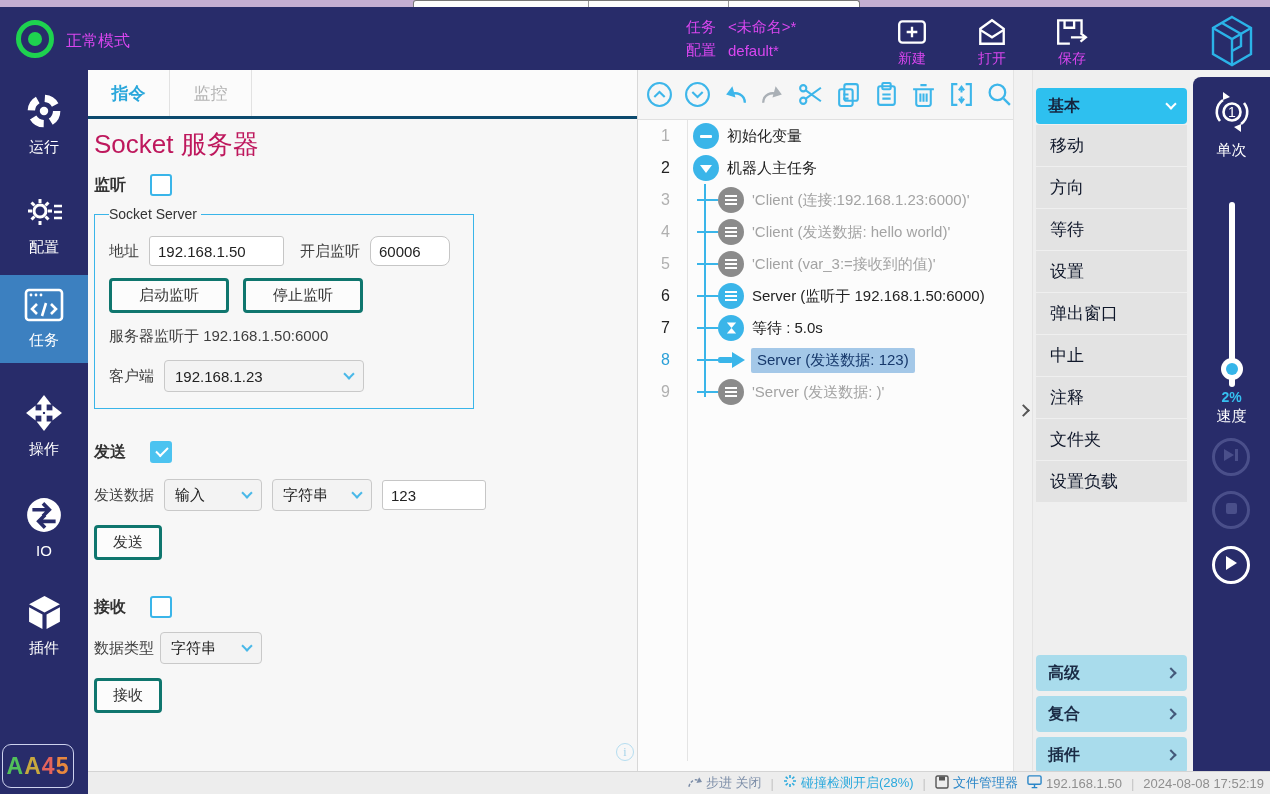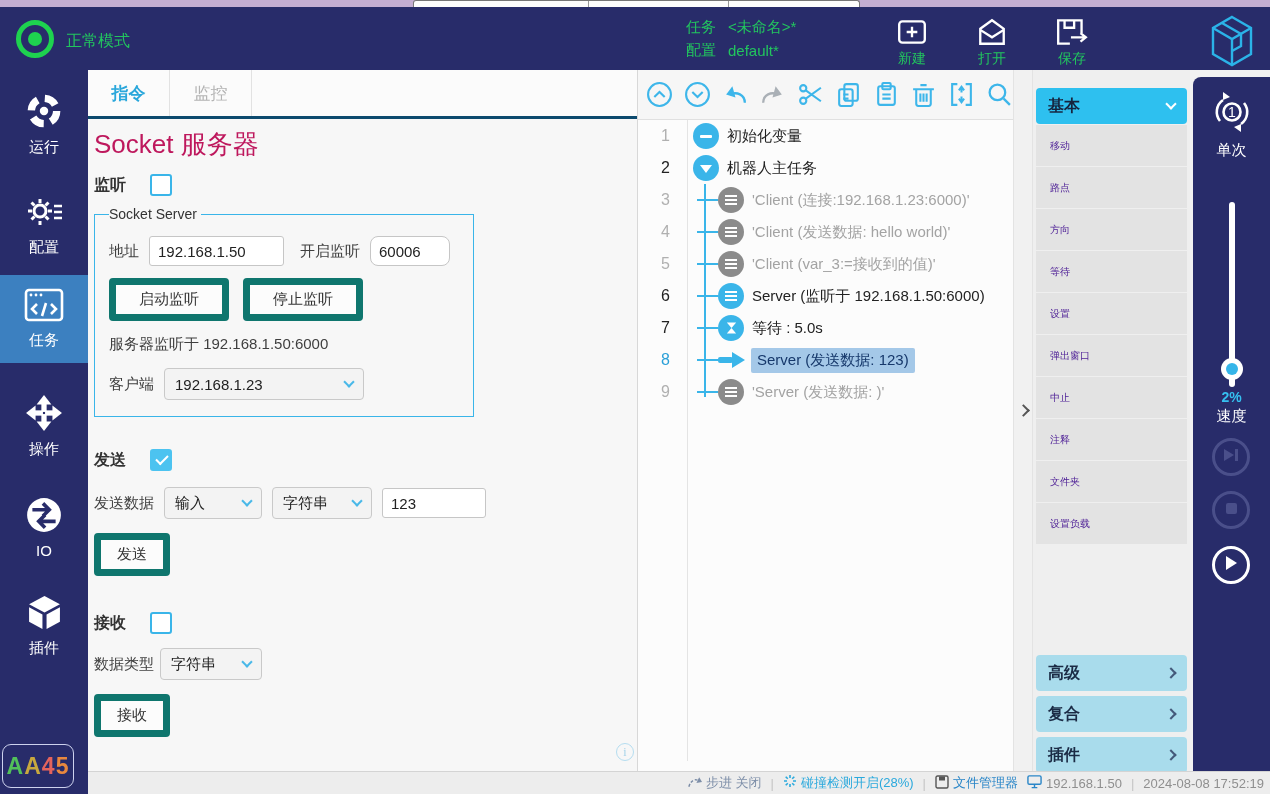--- a/index.html
+++ b/index.html
@@ -6,21 +6,21 @@
   body { font-family:"Liberation Sans","DejaVu Sans",sans-serif; background:#888; }
   .page { position:relative; width:1270px; height:794px; overflow:hidden; background:#f2f2f2; }
 
   
   .top-strip { position:absolute; left:0; top:0; width:1270px; height:7px; background:#c4aed2; }
   .sliver { position:absolute; left:413px; top:0; width:447px; height:7px; background:#fdfdfd;
             border:1px solid #777; border-bottom:none; border-radius:3px 3px 0 0; }
   .sliver i { position:absolute; top:0; bottom:0; width:1px; background:#999; }
 
   
-  .topbar { position:absolute; left:0; top:7px; width:1270px; height:63px; background:#282c6a; color:#22c55e; }
+  .topbar { position:absolute; left:0; top:7px; width:1270px; height:63px; background:#282c6a; color:#d946ef; }
   .mode-ind { position:absolute; left:16px; top:13px; width:38px; height:38px; border:5px solid #1ed24f; border-radius:50%; }
   .mode-ind::after { content:""; position:absolute; left:7px; top:7px; width:14px; height:14px; background:#1ed24f; border-radius:50%; }
   .mode-label { position:absolute; left:66px; top:24px; font-size:16px; }
   .taskinfo { position:absolute; left:686px; top:9px; font-size:15px; }
   .taskinfo .row { display:flex; gap:12px; height:23px; align-items:center; }
   .tb-action { position:absolute; top:9px; width:64px; text-align:center; cursor:pointer; }
   .tb-action svg { display:block; margin:0 auto; }
   .tb-action .lbl { font-size:14px; margin-top:2px; }
   .logo { position:absolute; right:12px; top:6px; }
 
@@ -51,21 +51,21 @@
   .sec-row { display:flex; align-items:center; gap:24px; margin-top:12px; font-size:16px; font-weight:bold; color:#333; }
   .cb { width:22px; height:22px; border:2px solid #3ab5e9; border-radius:3px; background:#fff; position:relative; cursor:pointer; flex:none; }
   .cb.checked { background:#4cc3f0; border-color:#4cc3f0; }
   .cb.checked::after { content:""; position:absolute; left:4px; top:4px; width:10px; height:5px;
                        border-left:2.5px solid #fff; border-bottom:2.5px solid #fff; transform:rotate(-45deg); }
   fieldset.sock { width:380px; margin-top:10px; border:1.5px solid #3ab5e9; padding:8px 14px 14px 14px; }
   fieldset.sock legend { font-size:14px; color:#333; padding:0 4px 0 0; }
   .frow { display:flex; align-items:center; gap:10px; margin-top:12px; font-size:15px; color:#3f3f3f; }
   .tinput { height:30px; border:1px solid #c6c6c6; border-radius:3px; background:#fff; font-size:15px; color:#222;
             padding:0 8px; font-family:inherit; }
-  .btn { background:#fcfcfc; border:7px solid #0f766e; border-radius:4px; font-size:15px; color:#333; padding:5px 16px;
+  .btn { background:#fcfcfc; border:3px solid #0f766e; border-radius:4px; font-size:15px; color:#333; padding:5px 16px;
          font-family:Liberation Sans, sans-serif; cursor:pointer; }
   .btn.wide { padding:5px 0; width:120px; }
   .sel { height:32px; background:#f3f3f3; border:1px solid #c9c9c9; border-radius:4px; display:flex; align-items:center;
          padding:0 10px; font-size:15px; color:#222; cursor:pointer; }
   .sel .chev { width:8px; height:8px; border-right:2px solid #49b8e8; border-bottom:2px solid #49b8e8;
                transform:rotate(45deg); margin-left:auto; margin-top:-4px; }
   .status-text { margin-top:14px; font-size:15px; color:#3f3f3f; }
   .pencil-btn { width:42px; height:32px; background:#fff; border:1.5px solid #5bc0ec; border-radius:3px;
                 display:flex; align-items:center; justify-content:center; cursor:pointer; }
   .info-icon { position:absolute; left:528px; top:673px; width:18px; height:18px; border:1.5px solid #b5ddf0; border-radius:50%;
@@ -104,21 +104,21 @@
   .divider .dchev { position:absolute; left:5px; top:336px; width:9px; height:9px;
                     border-right:2.5px solid #555; border-top:2.5px solid #555; transform:rotate(45deg); }
 
   
   .cmd-panel { position:absolute; left:1033px; top:70px; width:157px; height:701px; background:#efefef; padding:18px 3px; }
   .cmd-header { height:36px; background:#2ec0ef; border-radius:4px; display:flex; align-items:center; padding:0 12px;
                 font-size:16px; font-weight:bold; color:#16243e; cursor:pointer; }
   .cmd-header .chev { width:8px; height:8px; border-right:2.5px solid #fff; border-bottom:2.5px solid #fff;
                       transform:rotate(45deg); margin-left:auto; margin-top:-4px; }
   .cmd-item { height:41px; background:#e3e3e3; margin-top:1px; display:flex; align-items:center; padding-left:14px;
-              font-size:10px; color:#4c1d95; cursor:pointer; }
+              font-size:17px; color:#0f172a; cursor:pointer; }
   .cmd-group { position:absolute; left:3px; width:151px; height:36px; background:#a9dcec; border-radius:4px;
                display:flex; align-items:center; padding:0 12px; font-size:16px; font-weight:bold; color:#1b2b45; cursor:pointer; }
   .cmd-group .gchev { width:8px; height:8px; border-right:2.2px solid #44597a; border-top:2.2px solid #44597a;
                       transform:rotate(45deg); margin-left:auto; }
 
   
   .right-col { position:absolute; left:1193px; top:77px; width:77px; height:694px; background:#282c6a; border-radius:8px 0 0 0; }
   .single { position:absolute; left:0; top:12px; width:77px; text-align:center; color:#fff; cursor:pointer; }
   .single .lbl { font-size:15px; margin-top:2px; }
   .slider-track { position:absolute; left:36px; top:125px; width:6px; height:185px; background:#fff; border-radius:3px; cursor:pointer; }
@@ -507,21 +507,20 @@
   <div class="divider">
     <span class="dchev"></span>
   </div>
 
   <div class="cmd-panel">
     <div class="cmd-header">
       <span>基本</span>
       <span class="chev"></span>
     </div>
     <div class="cmd-item">移动</div>
-    <div class="cmd-item">路点</div>
     <div class="cmd-item">方向</div>
     <div class="cmd-item">等待</div>
     <div class="cmd-item">设置</div>
     <div class="cmd-item">弹出窗口</div>
     <div class="cmd-item">中止</div>
     <div class="cmd-item">注释</div>
     <div class="cmd-item">文件夹</div>
     <div class="cmd-item">设置负载</div>
 
     <div class="cmd-group" style="top:585px">

